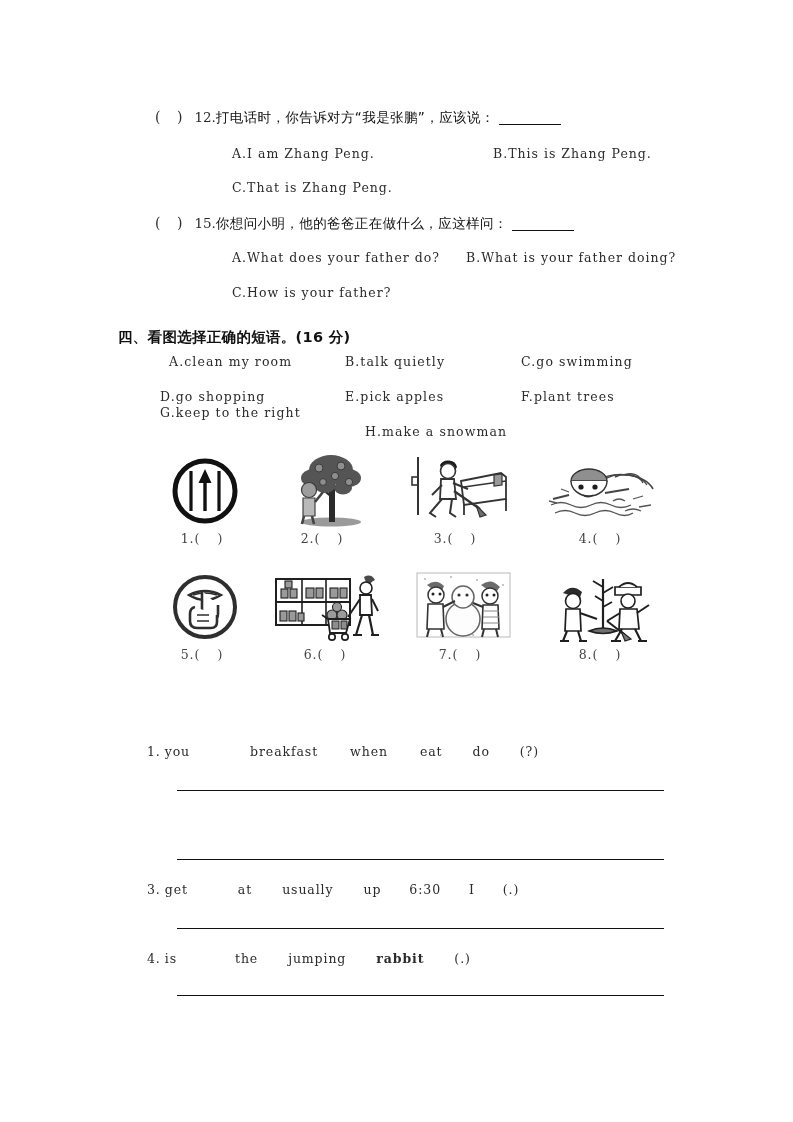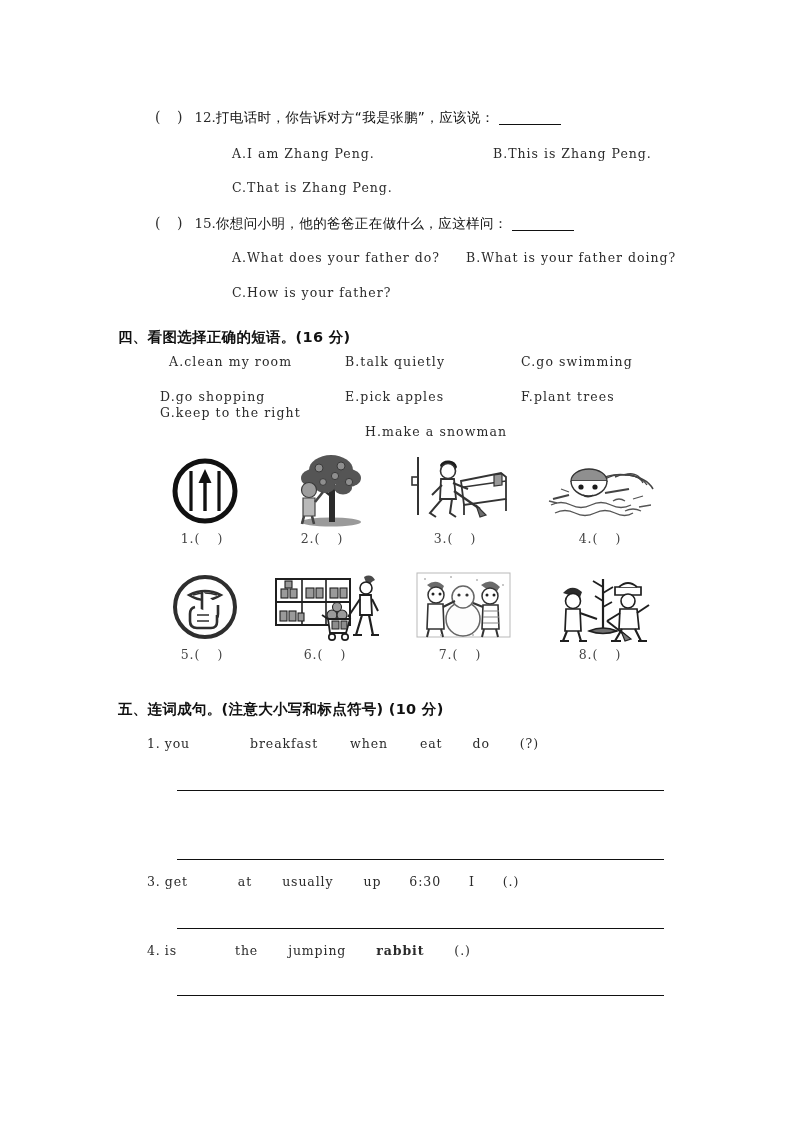--- a/index.html
+++ b/index.html
@@ -110,20 +110,21 @@
 
   
   .wo-row {
     position: absolute;
     left: 147px;
     white-space: nowrap;
     font-family: "DejaVu Serif", serif;
     font-size: 12.5px;
     color: #2b2b2b;
     letter-spacing: .9px;
+    margin-top: 8px;
   }
   .wo-num { margin-right: 2px; }
   .wo-word { display: inline-block; }
   .answer-line {
     position: absolute;
     left: 177px;
     width: 487px;
     border-top: 1.5px solid #111;
     height: 0;
   }
@@ -431,21 +432,20 @@
 
         <path d="M58 50 L76 64" stroke="#1f1f1f" stroke-width="2"></path>
         <path d="M72 60 L82 68 L76 70 Z" fill="#7a7a7a" stroke="#1f1f1f" stroke-width="1.2"></path>
       </svg>
     </div>
     <div class="pic-label">
       <span>8.</span><span class="pl-paren">(      )</span>
     </div>
   </div>
 
-  <div class="sec-head" style="top:700px;">五、连词成句。(注意大小写和标点符号) (10 分)</div>
 
   <div class="wo-row" style="top:736px;">
     <span class="wo-num">1.</span><span class="wo-word" style="margin-left:2px;">you</span><span class="wo-word" style="margin-left:60px;">breakfast</span><span class="wo-word" style="margin-left:32px;">when</span><span class="wo-word" style="margin-left:32px;">eat</span><span class="wo-word" style="margin-left:30px;">do</span><span class="wo-word" style="margin-left:30px;">(?)</span>
   </div>
   <div class="answer-line" style="top:790px;"></div>
 
   <div class="answer-line" style="top:859px;"></div>
 
   <div class="wo-row" style="top:874px;">
     <span class="wo-num">3.</span><span class="wo-word" style="margin-left:2px;">get</span><span class="wo-word" style="margin-left:50px;">at</span><span class="wo-word" style="margin-left:30px;">usually</span><span class="wo-word" style="margin-left:30px;">up</span><span class="wo-word" style="margin-left:28px;">6:30</span><span class="wo-word" style="margin-left:28px;">I</span><span class="wo-word" style="margin-left:28px;">(.)</span>

